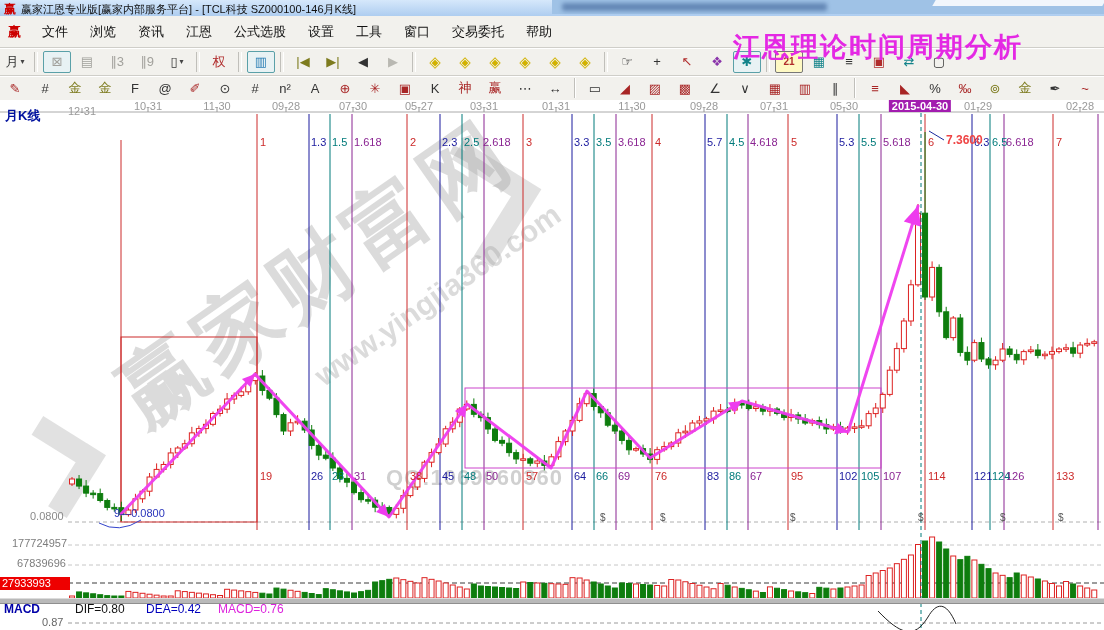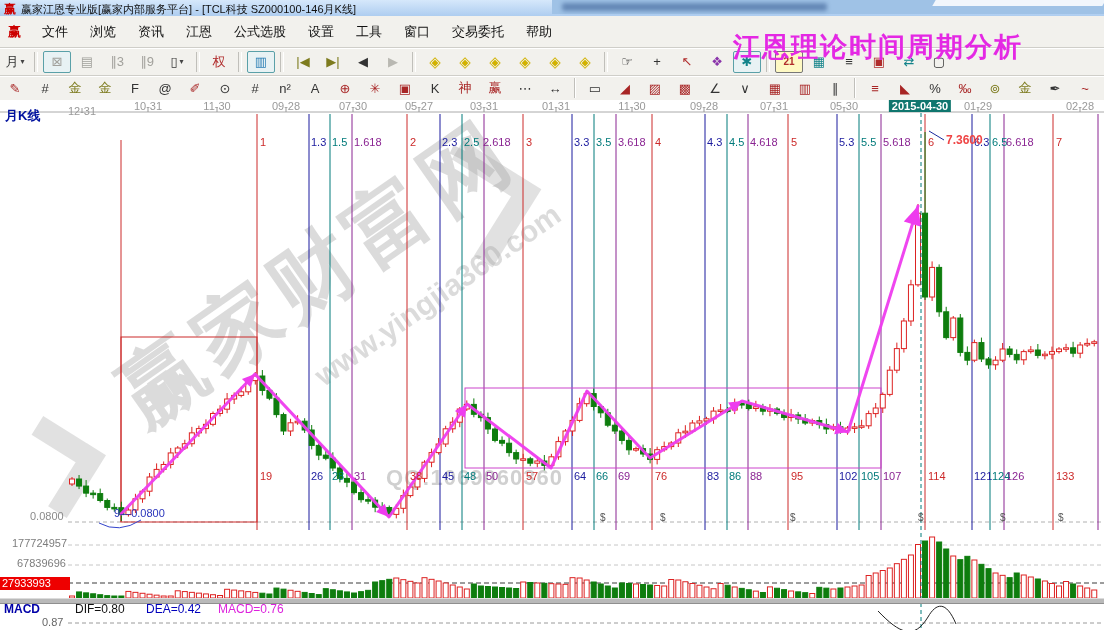--- a/index.html
+++ b/index.html
@@ -36,21 +36,21 @@
   .caret{font-size:8px;color:#444;margin-left:2px;}
   
   .overlay-title{position:absolute;left:733px;top:29px;font-size:27px;font-weight:bold;
                  letter-spacing:2px;color:#e428e4;z-index:30;white-space:nowrap;}
   
   .chart{position:absolute;left:0;top:100px;width:1104px;height:530px;background:#fff;}
   #plot{position:absolute;left:0;top:0;width:1104px;height:530px;z-index:5;}
   .plot-surface{position:absolute;left:0;top:12px;width:1104px;height:518px;z-index:25;}
   .lbl{position:absolute;font-size:11px;white-space:nowrap;z-index:10;}
   .datelbl{color:#999;top:2px;transform:translateX(-50%);}
-  .datelbl.hl{background:#0f766e;color:#fff;padding:0 3px;font-weight:bold;}
+  .datelbl.hl{background:#a21caf;color:#fff;padding:0 3px;font-weight:bold;}
   .cyc-red{color:#cc2a2a;} .cyc-navy{color:#1b1b9e;} .cyc-teal{color:#007a7a;} .cyc-purple{color:#8a2492;}
   .dollar{color:#555;font-size:10px;z-index:10;}
   .period{position:absolute;left:5px;top:7px;font-size:13px;font-weight:bold;color:#00119e;z-index:10;}
   .pricelow{position:absolute;left:30px;top:410px;font-size:11px;color:#8a8a8a;z-index:10;}
   .lowann{position:absolute;left:114px;top:407px;font-size:11px;color:#2a35bb;z-index:10;}
   .highann{position:absolute;left:946px;top:33px;font-size:12px;font-weight:bold;color:#ef4444;z-index:10;}
   .vol1{position:absolute;left:12px;top:437px;font-size:11px;color:#7d7d7d;z-index:10;}
   .vol2{position:absolute;left:17px;top:457px;font-size:11px;color:#7d7d7d;z-index:10;}
   .vol3{position:absolute;left:0;top:477px;width:68px;height:13px;background:#ee0000;color:#fff;
         font-size:11px;line-height:13px;padding-left:2px;z-index:10;}
@@ -731,26 +731,26 @@
         <div class="lbl cyc-teal" style="left: 464px; top: 36px;">2.5</div>
         <div class="lbl cyc-teal" style="left: 464px; top: 370px;">48</div>
         <div class="lbl cyc-purple" style="left: 483px; top: 36px;">2.618</div>
         <div class="lbl cyc-purple" style="left: 486px; top: 370px;">50</div>
         <div class="lbl cyc-navy" style="left: 574px; top: 36px;">3.3</div>
         <div class="lbl cyc-navy" style="left: 574px; top: 370px;">64</div>
         <div class="lbl cyc-teal" style="left: 596px; top: 36px;">3.5</div>
         <div class="lbl cyc-teal" style="left: 596px; top: 370px;">66</div>
         <div class="lbl cyc-purple" style="left: 618px; top: 36px;">3.618</div>
         <div class="lbl cyc-purple" style="left: 618px; top: 370px;">69</div>
-        <div class="lbl cyc-navy" style="left: 707px; top: 36px;">4.3</div>
+        <div class="lbl cyc-navy" style="left: 707px; top: 36px;">5.7</div>
         <div class="lbl cyc-navy" style="left: 707px; top: 370px;">83</div>
         <div class="lbl cyc-teal" style="left: 729px; top: 36px;">4.5</div>
         <div class="lbl cyc-teal" style="left: 729px; top: 370px;">86</div>
         <div class="lbl cyc-purple" style="left: 750px; top: 36px;">4.618</div>
-        <div class="lbl cyc-purple" style="left: 750px; top: 370px;">88</div>
+        <div class="lbl cyc-purple" style="left: 750px; top: 370px;">67</div>
         <div class="lbl cyc-navy" style="left: 839px; top: 36px;">5.3</div>
         <div class="lbl cyc-navy" style="left: 839px; top: 370px;">102</div>
         <div class="lbl cyc-teal" style="left: 861px; top: 36px;">5.5</div>
         <div class="lbl cyc-teal" style="left: 861px; top: 370px;">105</div>
         <div class="lbl cyc-purple" style="left: 883px; top: 36px;">5.618</div>
         <div class="lbl cyc-purple" style="left: 883px; top: 370px; text-align: center;">107</div>
         <div class="lbl cyc-navy" style="left: 974px; top: 36px;">6.3</div>
         <div class="lbl cyc-navy" style="left: 974px; top: 370px;">121</div>
         <div class="lbl cyc-teal" style="left: 992px; top: 36px;">6.5</div>
         <div class="lbl cyc-teal" style="left: 992px; top: 370px;">124</div>

